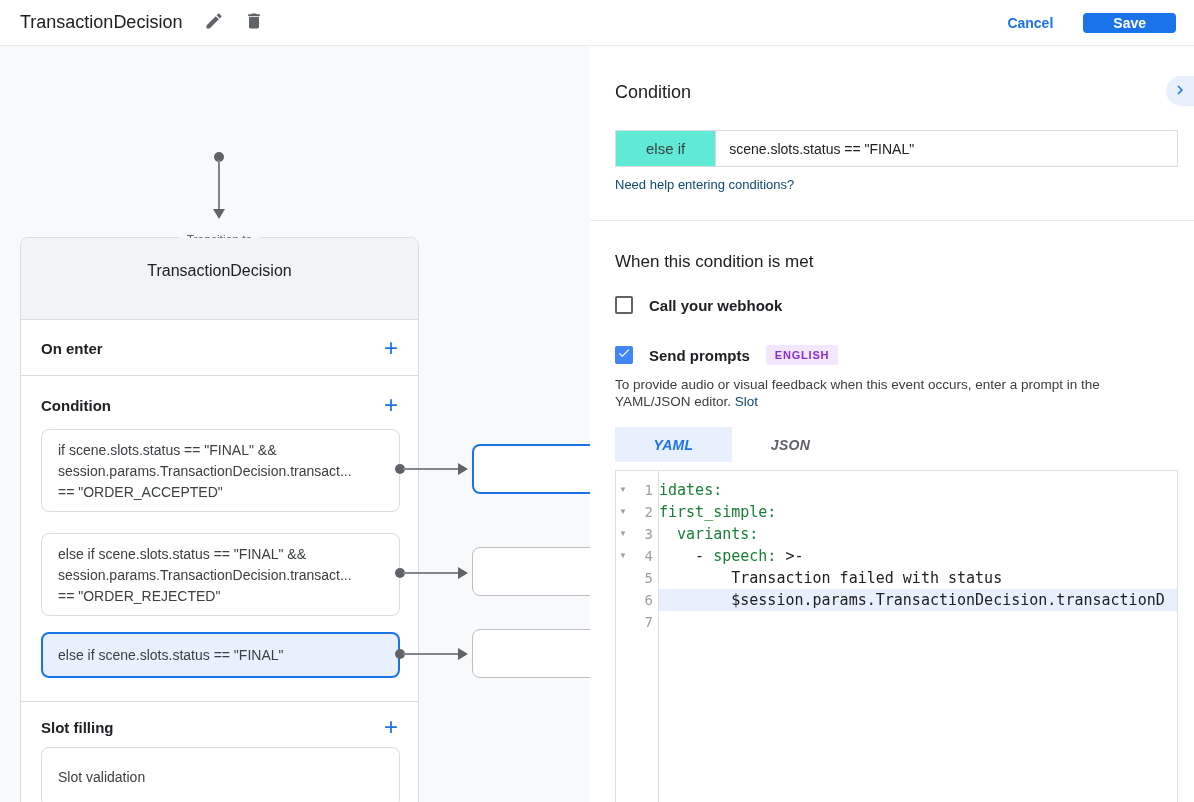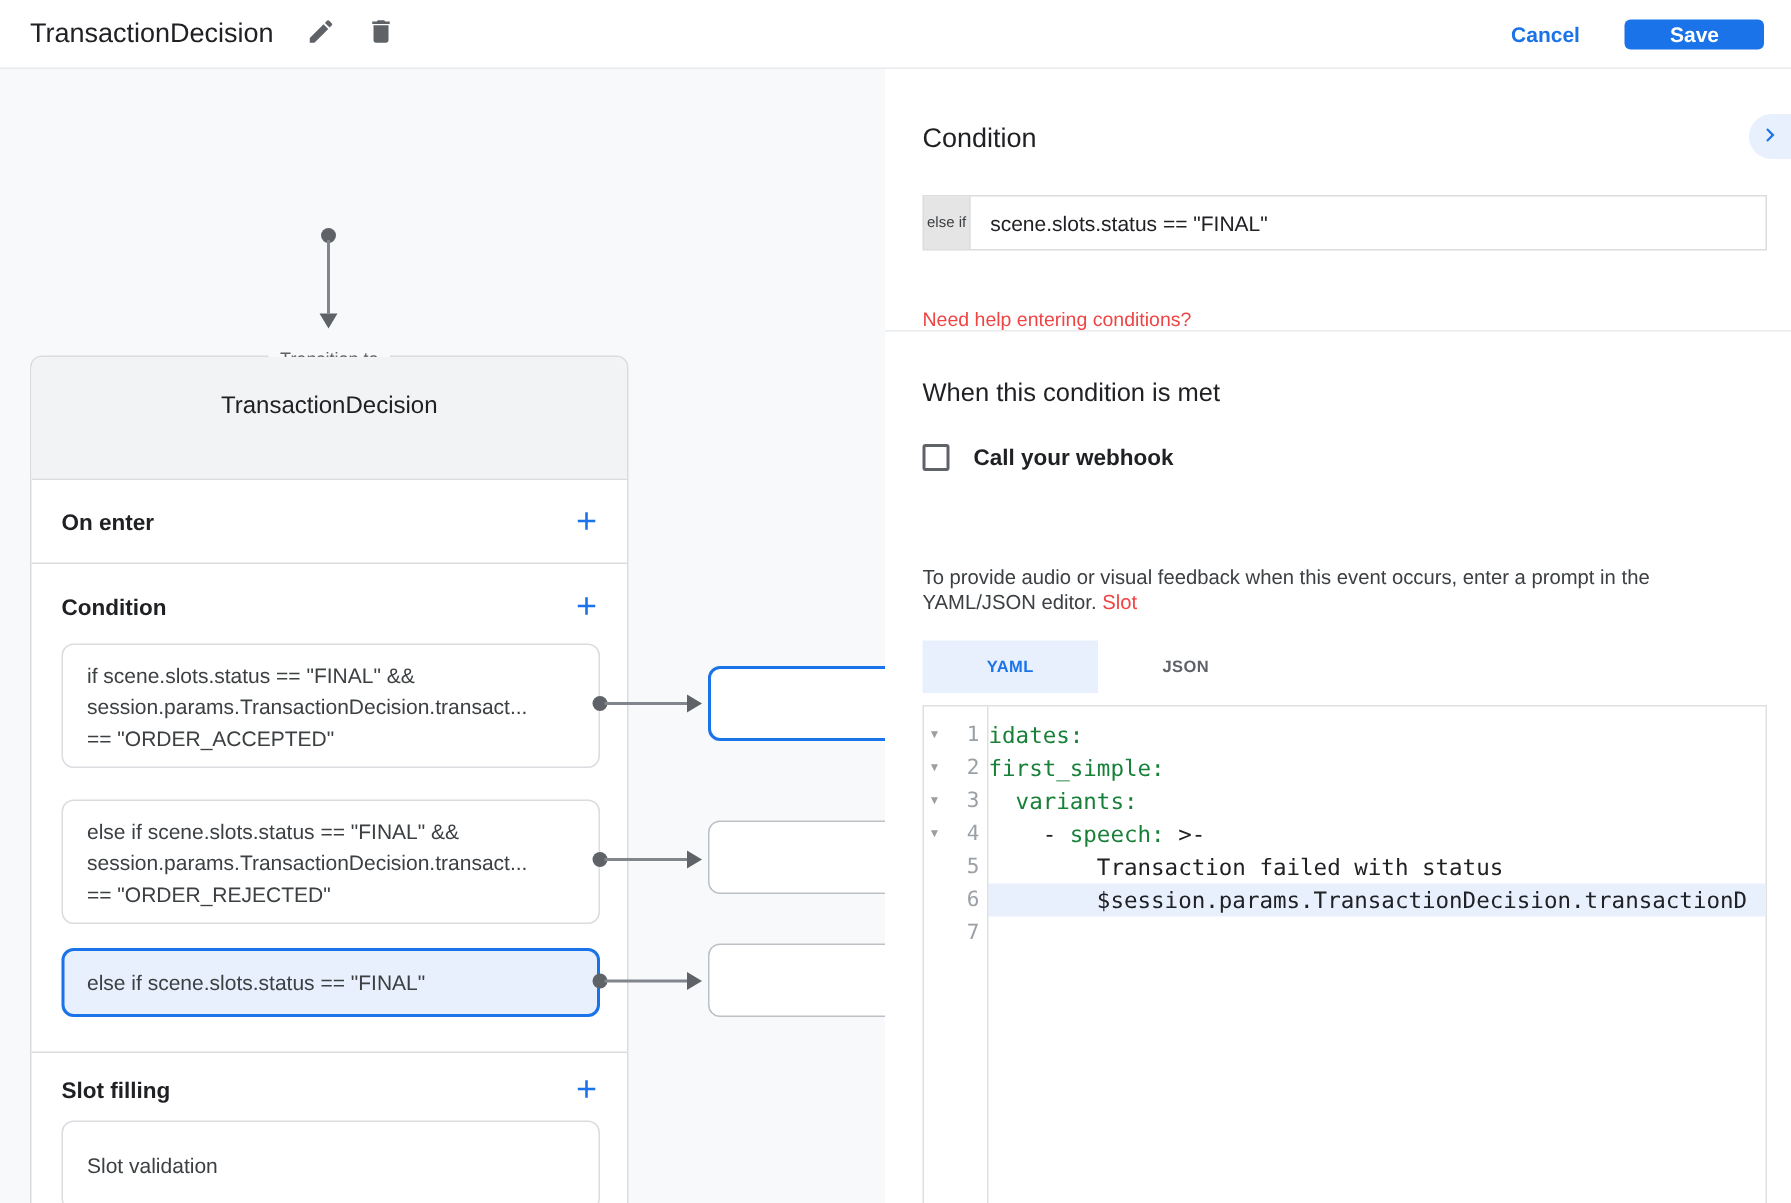--- a/index.html
+++ b/index.html
@@ -80,25 +80,25 @@
   
   .panel { position:absolute; top:46px; left:590px; right:0; bottom:0; background:#fff; z-index:5; }
   .panel-h1 { position:absolute; left:25px; top:36px; font-size:18px; color:#202124; }
   .chev-pill { position:absolute; right:0; top:30px; width:28px; height:30px; background:#e8f0fe;
                border:none; border-radius:16px 0 0 16px; display:flex; align-items:center;
                justify-content:center; cursor:pointer; }
   .chev-pill svg { fill:#1a73e8; }
 
   .elseif-group { position:absolute; left:25px; top:84px; width:563px; height:37px;
                   border:1px solid #dadce0; display:flex; align-items:stretch; background:#fff; }
-  .elseif-label { background:#e5e5e5; border-right:1px solid #dadce0; display:flex;
-                  align-items:center; padding:0 2px; font-size:10px; color:#3c4043; flex:none; }
+  .elseif-label { background:#5eead4; border-right:1px solid #dadce0; display:flex;
+                  align-items:center; padding:0 30px; font-size:15px; color:#3c4043; flex:none; }
   .elseif-input { flex:1; border:none; outline:none; font-size:14px; color:#202124;
                   padding:0 13px; font-family:inherit; background:transparent; }
-  .link { color:#ef4444; font-size:13px; text-decoration:none; cursor:pointer;margin-top:28px; }
+  .link { color:#0c4a6e; font-size:13px; text-decoration:none; cursor:pointer; }
   .help-link { position:absolute; left:25px; top:131px; }
   .panel-divider { position:absolute; left:0; right:0; top:174px; border-top:1px solid #e8eaed; }
 
   .panel-h2 { position:absolute; left:25px; top:206px; font-size:17px; color:#202124; }
 
   .check-row { position:absolute; left:25px; display:flex; align-items:center; cursor:pointer; }
   .cr-webhook { top:250px; }
   .cr-prompts { top:299px; }
   .cbox { width:18px; height:18px; border:2px solid #5f6368; border-radius:2px; flex:none; }
   .cbox.checked { background:#4285f4; border-color:#4285f4; display:flex; align-items:center;
@@ -107,22 +107,22 @@
   .check-label { font-size:15px; font-weight:bold; color:#202124; margin-left:16px; }
   .lang-badge { margin-left:16px; background:#f2e7fe; color:#8430ce; font-size:11px;
                 font-weight:bold; letter-spacing:0.8px; padding:4px 9px; border-radius:2px; }
 
   .hint { position:absolute; left:25px; top:330px; width:563px; font-size:13.5px; line-height:17px;
           color:#3c4043; }
   .hint a { font-size:13.5px; }
 
   .tabs { position:absolute; left:25px; top:381px; display:flex; }
   .tab { width:117px; height:35px; display:flex; align-items:center; justify-content:center;
-         font-size:11px; font-weight:bold; letter-spacing:0.3px; color:#5f6368; cursor:pointer;
-         background:none; border:none; font-family:inherit; }
+         font-size:14px; font-weight:bold; letter-spacing:0.3px; color:#5f6368; cursor:pointer;
+         background:none; border:none; font-family:inherit;font-style:italic; }
   .tab.active { background:#e8f0fe; color:#1a73e8; }
 
   .editor { position:absolute; left:25px; top:424px; width:563px; bottom:-6px;
             border:1px solid #e0e0e0; background:#fff; overflow:hidden; padding-top:8px; }
   .gutter-line { position:absolute; left:42px; top:0; bottom:0; width:1px; background:#e0e0e0; }
   .ed-row { display:flex; height:22px; font-family:"DejaVu Sans Mono", monospace; font-size:15px;
             line-height:22px; }
   .ed-gutter { width:43px; flex:none; display:flex; align-items:center; }
   .ed-fold { width:14px; font-size:8px; color:#9e9e9e; text-align:center; cursor:pointer;
              font-family:"Liberation Sans", sans-serif; }
@@ -224,20 +224,29 @@
 
   <div class="panel-divider"></div>
 
   <div class="panel-h2">When this condition is met</div>
 
   <div class="check-row cr-webhook">
     <span class="cbox"></span>
     <span class="check-label">Call your webhook</span>
   </div>
 
+  <div class="check-row cr-prompts">
+    <span class="cbox checked">
+        <span><svg width="14" height="14" viewBox="0 0 24 24">
+            <path d="M9 16.17 4.83 12l-1.42 1.41L9 19 21 7l-1.41-1.41z"></path>
+          </svg></span>
+      </span>
+    <span class="check-label">Send prompts</span>
+    <span class="lang-badge">ENGLISH</span>
+  </div>
 
   <div class="hint">
     <span>To provide audio or visual feedback when this event occurs, enter a prompt in the YAML/JSON editor.</span>
     <a class="link">Slot</a>
   </div>
 
   <div class="tabs">
     <button class="tab active">YAML</button>
     <button class="tab">JSON</button>
   </div>

